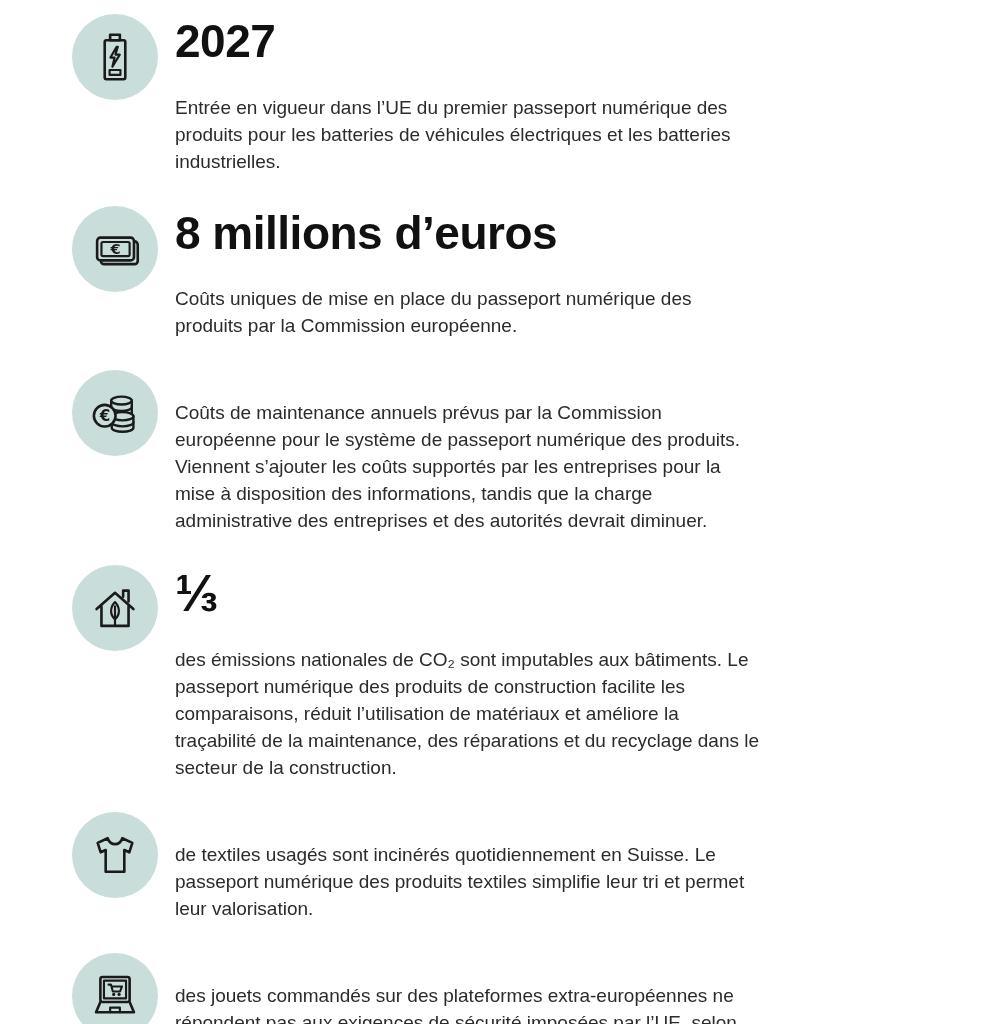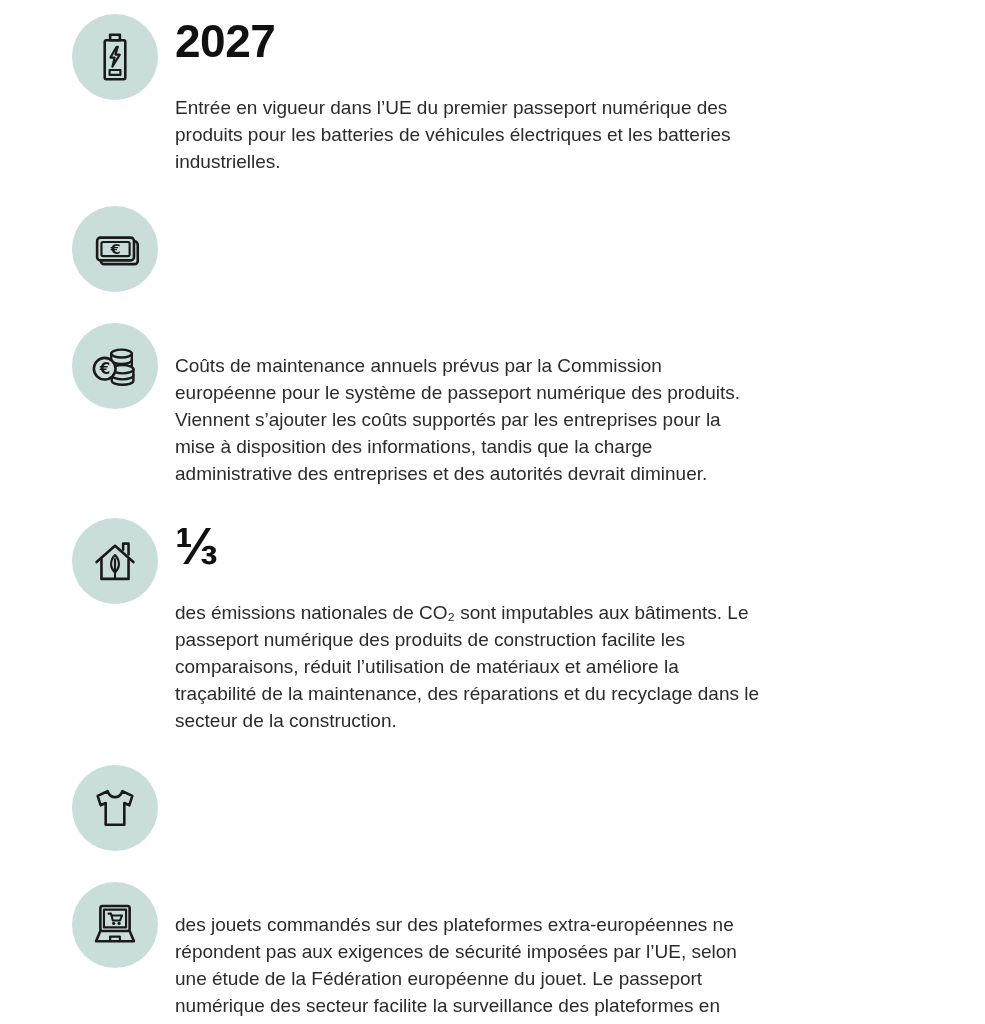--- a/index.html
+++ b/index.html
@@ -95,20 +95,24 @@
 
   <section class="stat">
     <div class="icon-circle">
       <svg width="52" height="52" viewBox="0 0 48 48" aria-hidden="true">
         <rect class="ic" x="11" y="17" width="34" height="21" rx="3"></rect>
         <rect class="ic ic-bg" style="fill:#c9dedb" x="7.5" y="13.5" width="34" height="21" rx="3"></rect>
         <rect class="ic" style="stroke-width:2" x="11.5" y="17.5" width="26" height="13" rx="1.5"></rect>
         <text class="ic-euro-text" x="24.5" y="29" font-size="13.5" text-anchor="middle">€</text>
       </svg>
     </div>
+    <div class="stat-text">
+      <h2 class="headline">8 millions d’euros</h2>
+      <p class="body-text">Coûts uniques de mise en place du passeport numérique des produits par la Commission européenne.</p>
+    </div>
   </section>
 
   <section class="stat">
     <div class="icon-circle">
       <svg width="52" height="52" viewBox="0 0 48 48" aria-hidden="true">
 
         <path class="ic ic-bg" style="stroke-width:2.2" d="M20.5 12.5 v12 a9.5 3.6 0 0 0 19 0 v-12"></path>
         <path class="ic ic-bg" style="stroke-width:2.2" d="M20.5 18.5 a9.5 3.6 0 0 0 19 0"></path>
         <ellipse class="ic ic-bg" style="stroke-width:2.2" cx="30" cy="12.5" rx="9.5" ry="3.6"></ellipse>
 
@@ -141,20 +145,21 @@
     </div>
   </section>
 
   <section class="stat">
     <div class="icon-circle">
       <svg width="52" height="52" viewBox="0 0 48 48" aria-hidden="true">
         <path class="ic" d="M17.2 8.5 C18.6 12.3 21 14 24 14 C27 14 29.4 12.3 30.8 8.5 L40 12.8 L37.2 21.5 L32.6 19.4 V39.5 H15.4 V19.4 L10.8 21.5 L8 12.8 Z"></path>
       </svg>
     </div>
     <div class="stat-text">
+      <p class="body-text">de textiles usagés sont incinérés quotidiennement en Suisse. Le passeport numérique des produits textiles simplifie leur tri et permet leur valorisation.</p>
     </div>
   </section>
 
   <section class="stat">
     <div class="icon-circle">
       <svg width="52" height="52" viewBox="0 0 48 48" aria-hidden="true">
         <rect class="ic" x="10.5" y="6.5" width="27" height="23" rx="2"></rect>
         <rect class="ic" style="stroke-width:2" x="13.8" y="9.8" width="20.4" height="16.4"></rect>
         <path class="ic" d="M10.5 29.5 L6.5 39 H41.5 L37.5 29.5"></path>
         <path class="ic" style="stroke-width:2" d="M19.5 39 V34.8 H28.5 V39"></path>

